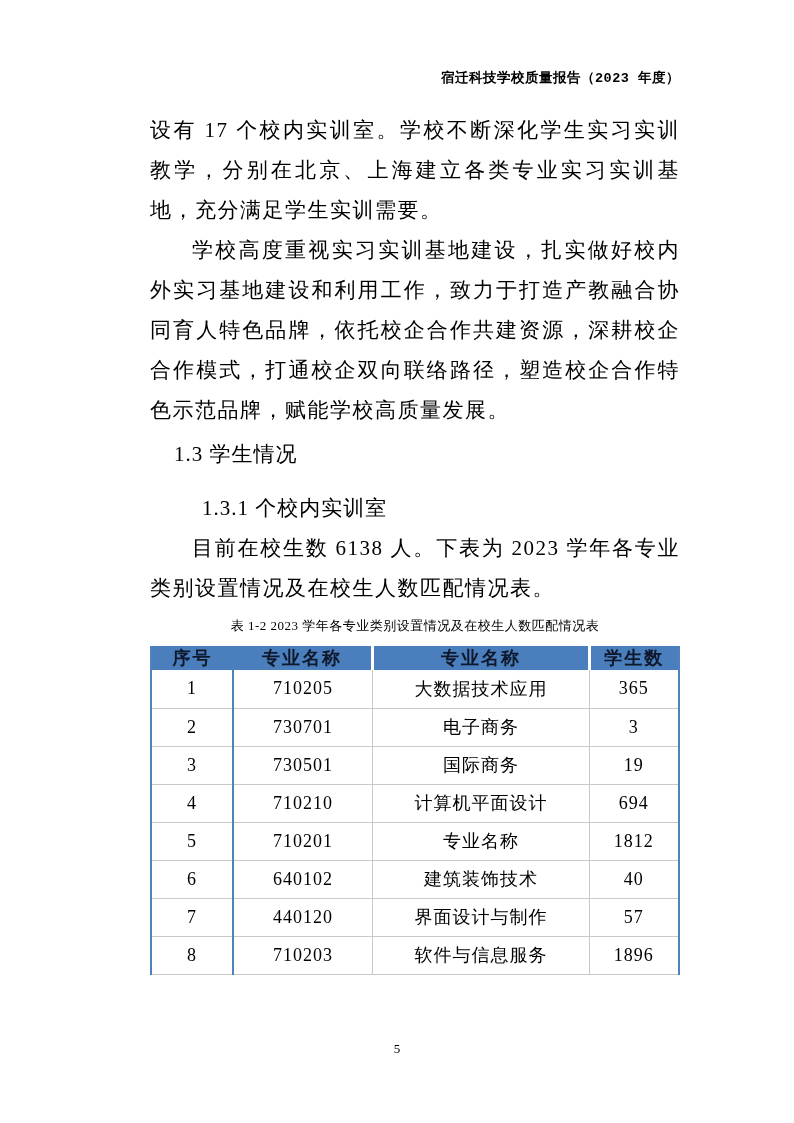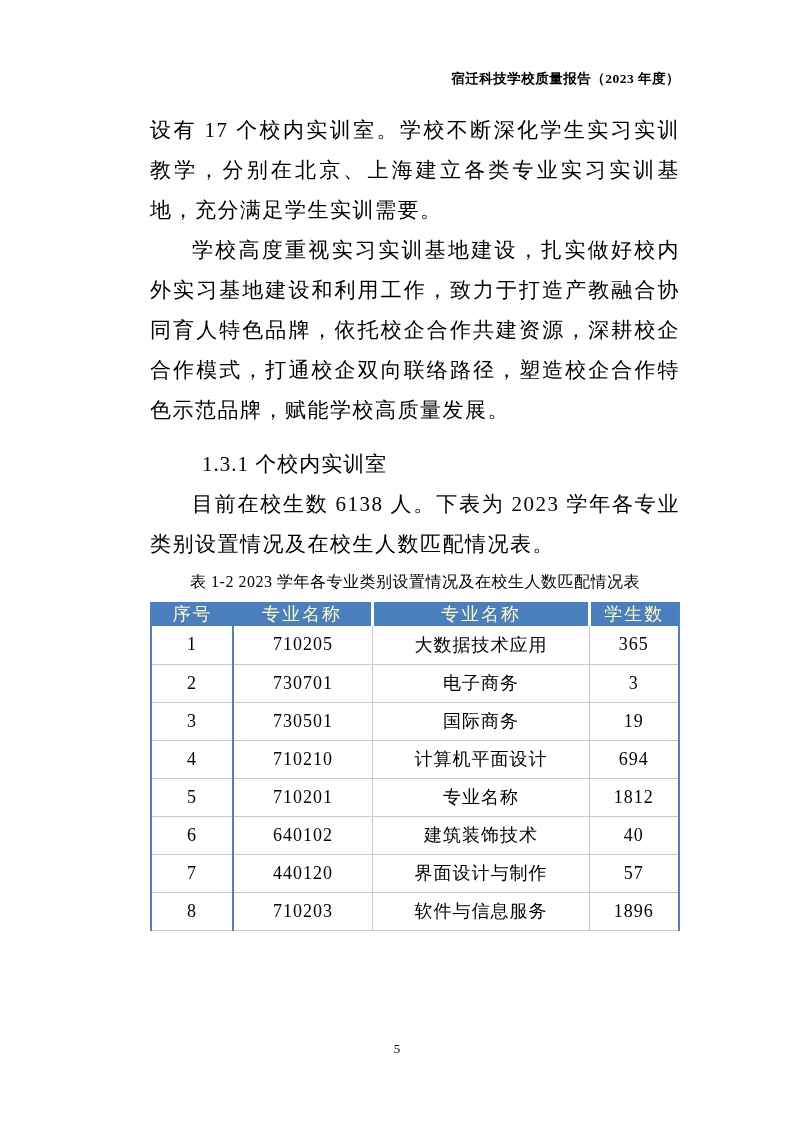--- a/index.html
+++ b/index.html
@@ -14,20 +14,21 @@
     color: #000000;
     padding: 70px 114px 0 113px;
     overflow: hidden;
   }
   .running-header {
     text-align: right;
     font-size: 13.5px;
     font-weight: bold;
     letter-spacing: 0.5px;
     line-height: 18px;
+    font-family: Liberation Mono, monospace;
   }
   .body-text { margin-top: 22px; margin-left: 37px; }
   .para {
     font-size: 21px;
     line-height: 40px;
     letter-spacing: 1.5px;
     text-align: justify;
     text-justify: inter-ideograph;
   }
   .para.indent { text-indent: 2em; }
@@ -42,45 +43,45 @@
   .heading-3 {
     font-size: 21px;
     font-weight: normal;
     line-height: 40px;
     letter-spacing: 1px;
     padding-left: 52px;
     margin-top: 14px;
   }
   .table-caption {
     text-align: center;
-    font-size: 16px;
+    font-size: 13px;
     line-height: 28px;
     letter-spacing: 0.5px;
     margin-top: 4px;
     margin-bottom: 6px;
   }
   table.students {
     width: 100%;
     border-collapse: collapse;
     table-layout: fixed;
     border-left: 2px solid var(--blue-border);
     border-right: 2px solid var(--blue-border);
     border-bottom: 1px solid var(--gray-border);
   }
   table.students col.c1 { width: 15.5%; }
   table.students col.c2 { width: 26.5%; }
   table.students col.c3 { width: 41%; }
   table.students col.c4 { width: 17%; }
   table.students thead th {
     background: var(--header-bg);
     height: 23px;
-    font-weight: normal;
+    font-weight: bold;
     font-size: 18px;
     letter-spacing: 2px;
-    color: #fef9c3;
+    color: #0f172a;
     text-align: center;
     vertical-align: middle;
   }
   table.students thead th:nth-child(2),
   table.students thead th:nth-child(3) { border-right: 3px solid #ffffff; }
   table.students tbody td {
     height: 38px;
     text-align: center;
     vertical-align: middle;
     font-size: 18px;
@@ -106,20 +107,21 @@
 <div class="page">
 
   <div class="running-header">宿迁科技学校质量报告（2023 年度）</div>
 
   <div class="body-text">
 
     <p class="para">设有 17 个校内实训室。学校不断深化学生实习实训教学，分别在北京、上海建立各类专业实习实训基地，充分满足学生实训需要。</p>
 
     <p class="para indent">学校高度重视实习实训基地建设，扎实做好校内外实习基地建设和利用工作，致力于打造产教融合协同育人特色品牌，依托校企合作共建资源，深耕校企合作模式，打通校企双向联络路径，塑造校企合作特色示范品牌，赋能学校高质量发展。</p>
 
+    <h2 class="heading-2">1.3 学生情况</h2>
 
     <h3 class="heading-3">1.3.1 个校内实训室</h3>
 
     <p class="para indent">目前在校生数 6138 人。下表为 2023 学年各专业类别设置情况及在校生人数匹配情况表。</p>
 
     <div class="table-caption">表 1-2 2023 学年各专业类别设置情况及在校生人数匹配情况表</div>
 
     <table class="students">
       <colgroup>
         <col class="c1">

